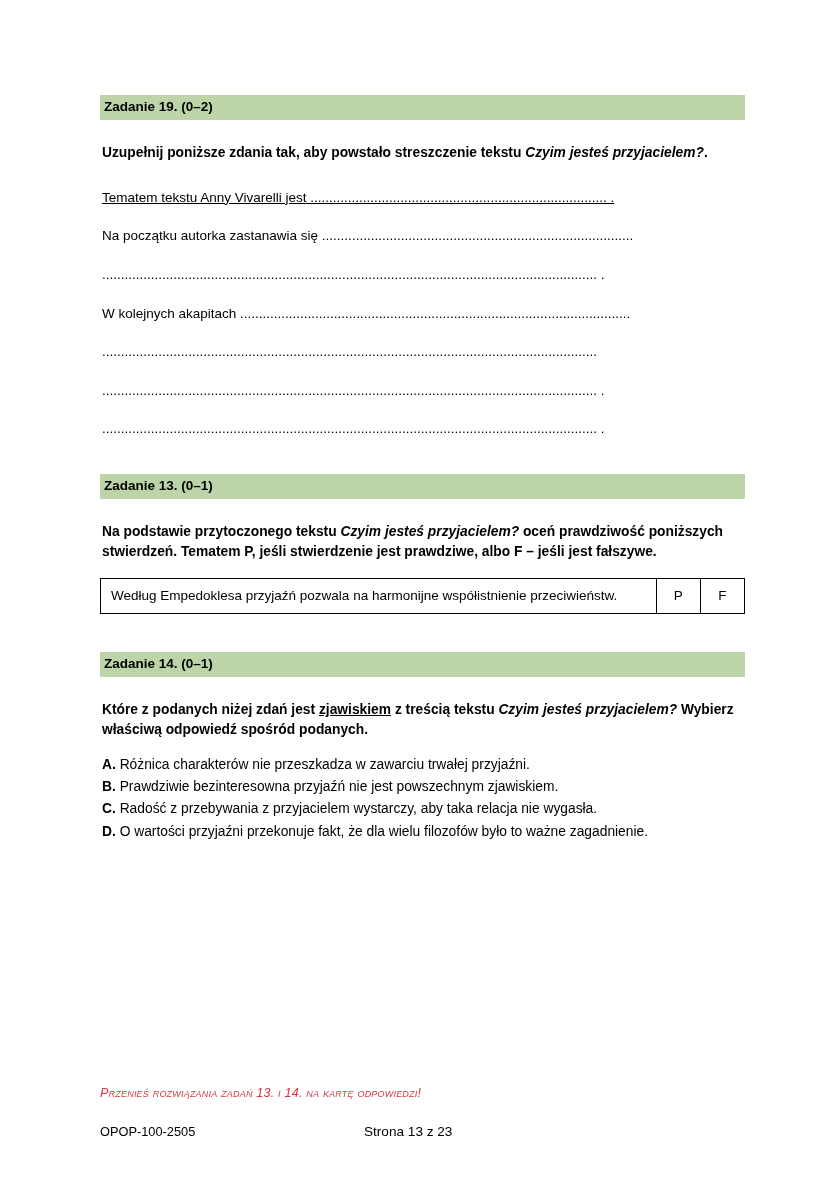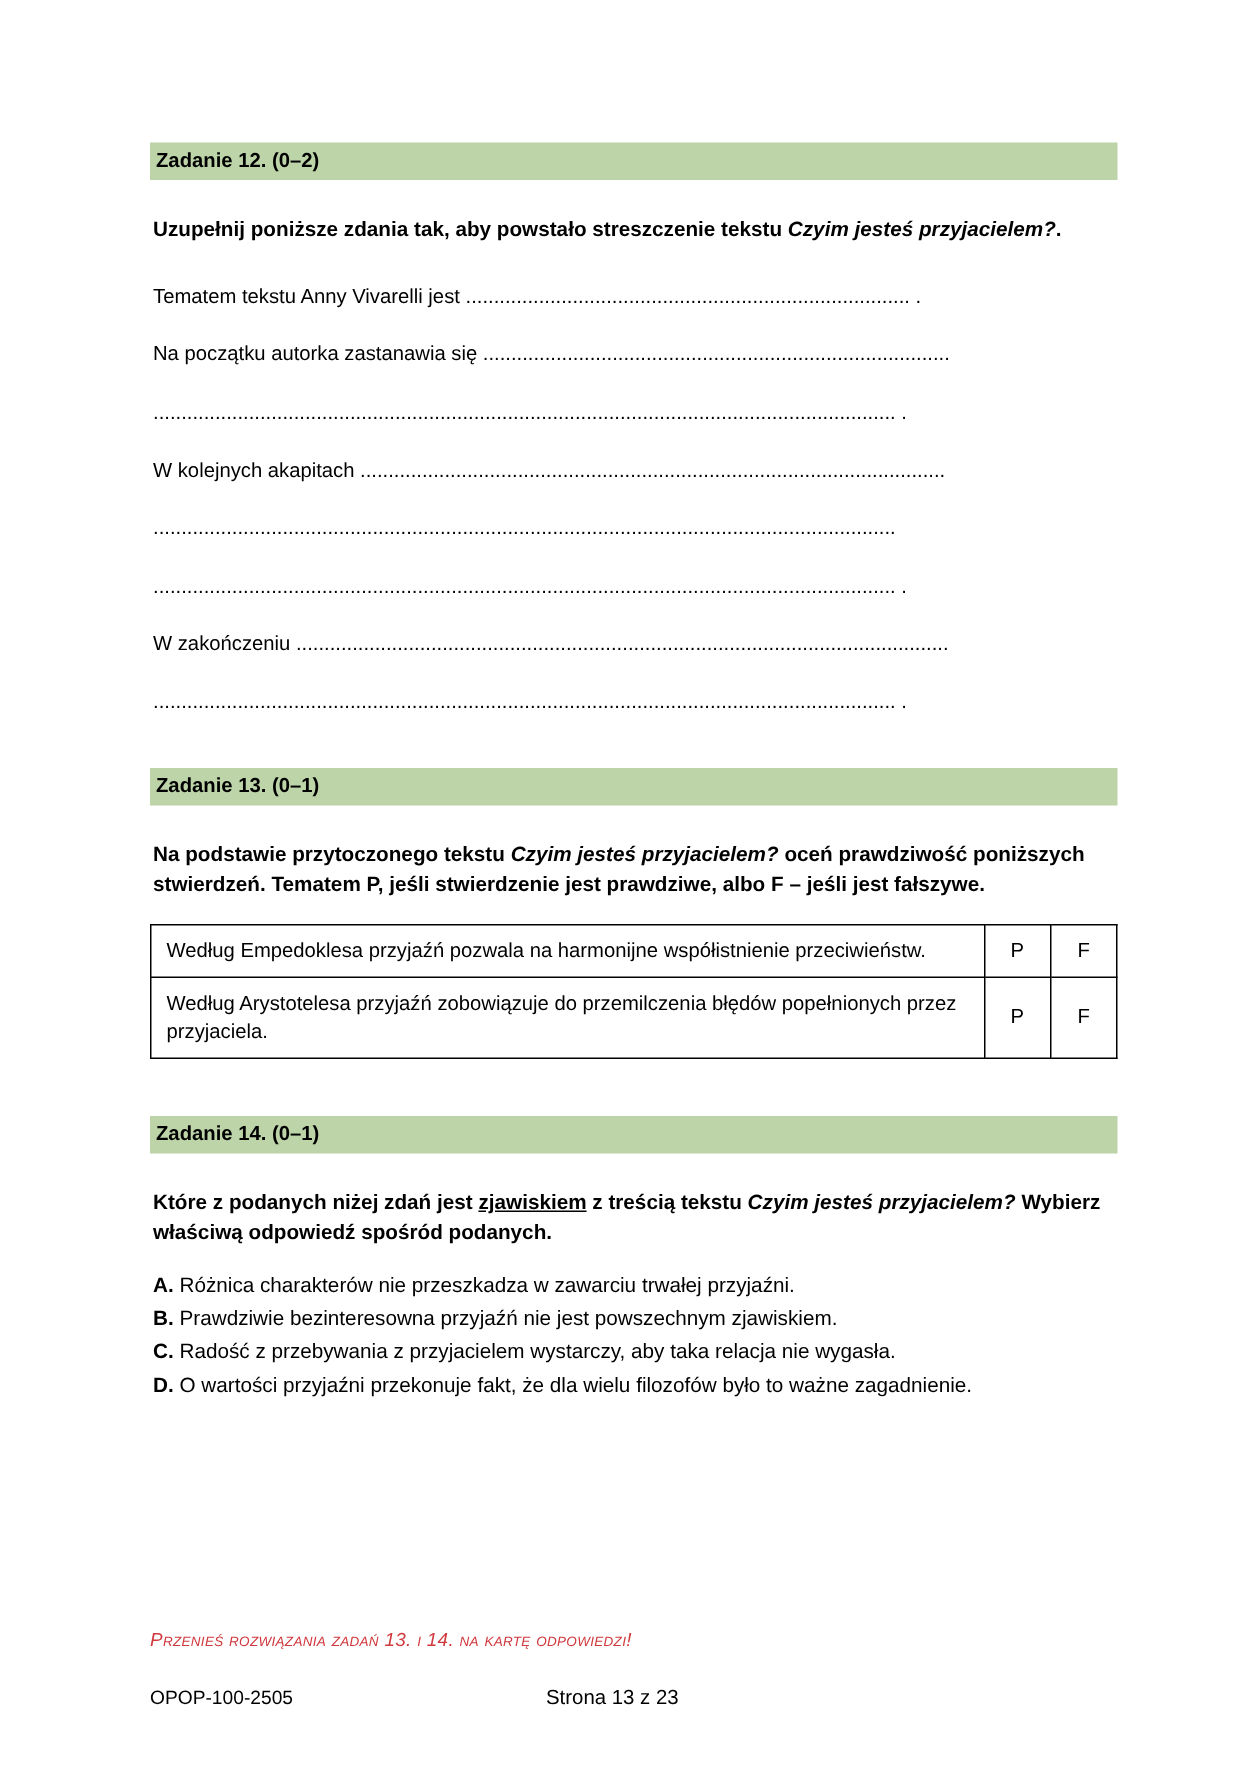--- a/index.html
+++ b/index.html
@@ -49,21 +49,21 @@
     text-decoration: underline;
   }
   .answer-line {
     font-size: 13.5px;
     line-height: 1.3;
     margin-top: 21px;
     padding-left: 2px;
     white-space: nowrap;
     overflow: hidden;
   }
-  .gap { margin-top: 26px; }
+  .gap { margin-top: 26px; text-decoration: underline; }
 
   table.tf-table {
     border-collapse: collapse;
     margin-top: 16px;
     width: 645px;
     table-layout: fixed;
   }
   table.tf-table td {
     border: 1px solid #000000;
     font-size: 13.5px;
@@ -116,46 +116,40 @@
   .sec-13 { margin-top: 36px; }
   .sec-14 { margin-top: 38px; }
 </style>
 </head>
 <body>
 
 <div class="page">
   <div class="content">
 
     <div>
-      <div class="task-header">Zadanie 12. (0–2)</div>
+      <div class="task-header">Zadanie 19. (0–2)</div>
       <div class="task-instruction"><span>Uzupełnij poniższe zdania tak, aby powstało streszczenie tekstu </span><em>Czyim jesteś przyjacielem?</em><span>.</span></div>
 
       <div class="answer-line gap">Tematem tekstu Anny Vivarelli jest ............................................................................... .</div>
       <div class="answer-line">Na początku autorka zastanawia się ...................................................................................</div>
       <div class="answer-line">.................................................................................................................................... .</div>
       <div class="answer-line">W kolejnych akapitach ........................................................................................................</div>
       <div class="answer-line">....................................................................................................................................</div>
       <div class="answer-line">.................................................................................................................................... .</div>
-      <div class="answer-line">W zakończeniu ....................................................................................................................</div>
       <div class="answer-line">.................................................................................................................................... .</div>
     </div>
 
     <div class="sec-13">
       <div class="task-header">Zadanie 13. (0–1)</div>
       <div class="task-instruction"><span>Na podstawie przytoczonego tekstu </span><em>Czyim jesteś przyjacielem?</em><span> oceń prawdziwość poniższych stwierdzeń. Tematem P, jeśli stwierdzenie jest prawdziwe, albo F – jeśli jest fałszywe.</span></div>
 
       <table class="tf-table">
         <tbody>
           <tr>
             <td class="stmt">Według Empedoklesa przyjaźń pozwala na harmonijne współistnienie przeciwieństw.</td>
-            <td class="tf">P</td>
-            <td class="tf">F</td>
-          </tr>
-          <tr>
-            <td class="stmt">Według Arystotelesa przyjaźń zobowiązuje do przemilczenia błędów popełnionych przez przyjaciela.</td>
             <td class="tf">P</td>
             <td class="tf">F</td>
           </tr>
         </tbody>
       </table>
     </div>
 
     <div class="sec-14">
       <div class="task-header">Zadanie 14. (0–1)</div>
       <div class="task-instruction"><span>Które z podanych niżej zdań jest </span><span class="underline-word">zjawiskiem</span><span> z treścią tekstu </span><em>Czyim jesteś przyjacielem?</em><span> Wybierz właściwą odpowiedź spośród podanych.</span></div>

